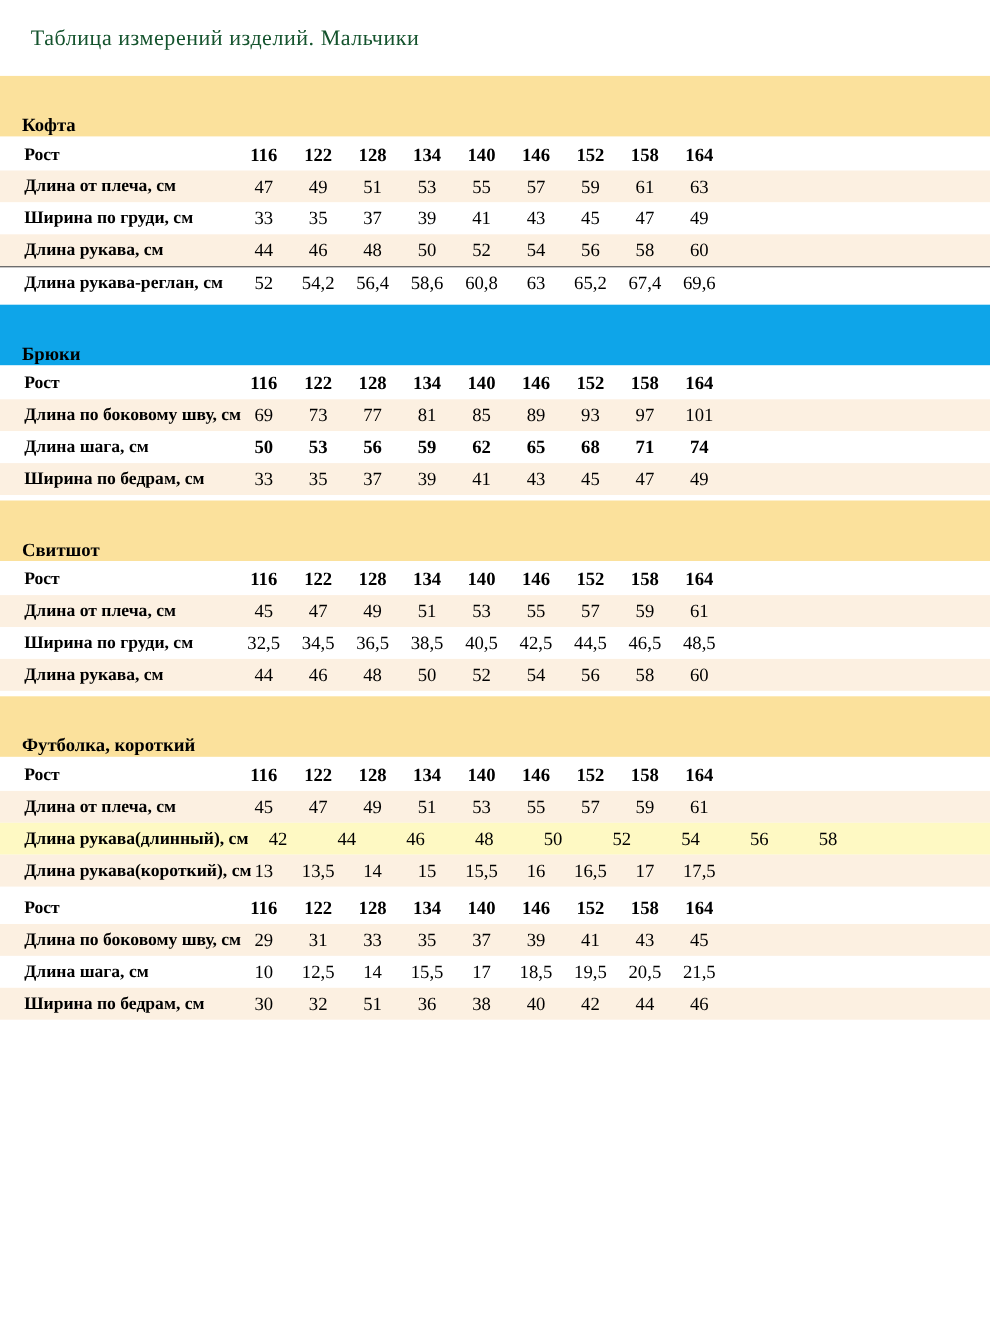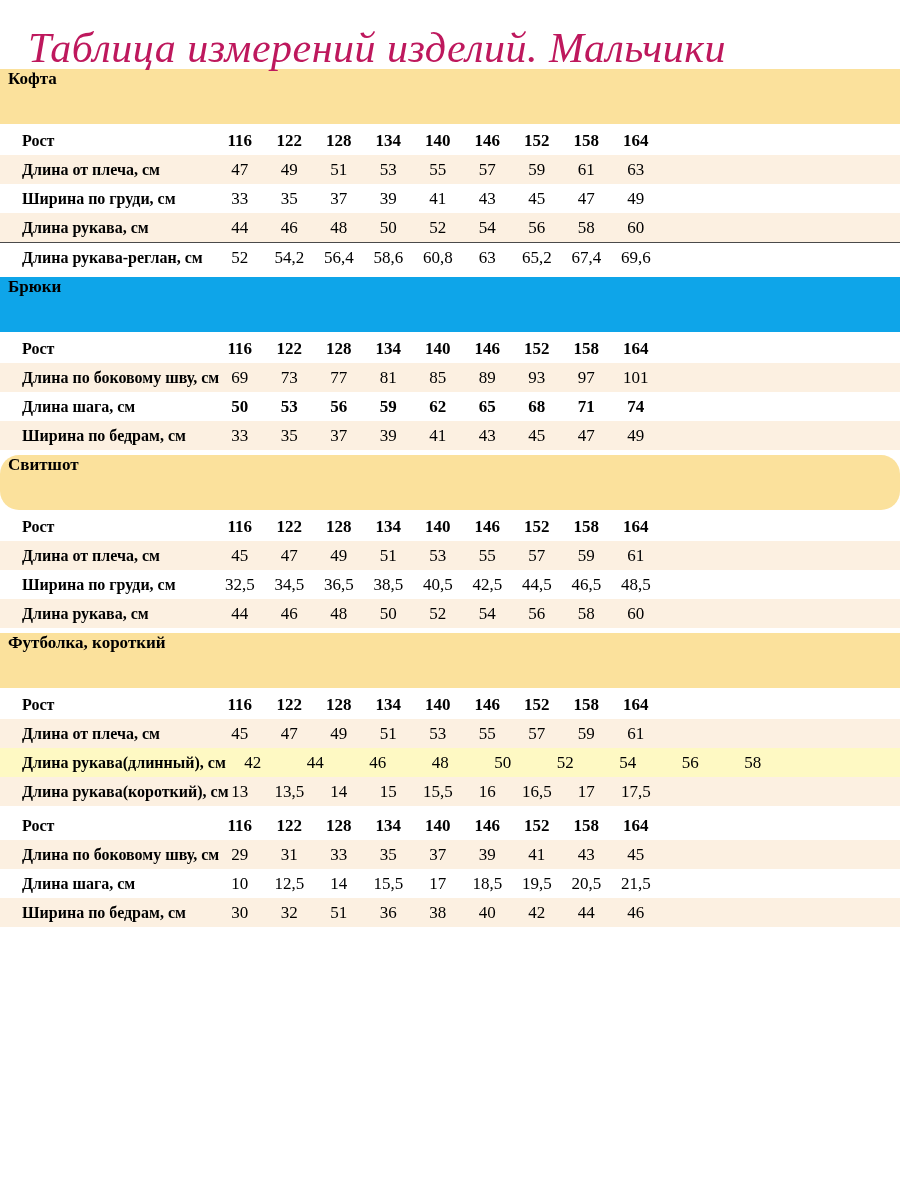--- a/index.html
+++ b/index.html
@@ -10,37 +10,36 @@
   }
   body {
     font-family: "Liberation Serif", "DejaVu Serif", serif;
     color: #000000;
     width: 900px;
     height: 1200px;
     overflow: hidden;
     position: relative;
   }
   .page-title {
-    font-size: 42px;
+    font-size: 20px;
     font-weight: 400;
     letter-spacing: 0.5px;
     margin: 0;
     padding: 24px 0 0 28px;
     height: 69px;
     box-sizing: border-box;
-    color: #be185d;
+    color: #14532d;
     white-space: nowrap;
-    font-style: italic;
   }
   .section { margin: 0; }
   .band {
     height: 55px;
     display: flex;
-    align-items: flex-start;
-    padding-left: 8px;
+    align-items: flex-end;
+    padding-left: 20px;
     box-sizing: border-box;
     font-size: 17px;
     font-weight: 700;
     margin-bottom: 2px;
   }
   .trow {
     display: grid;
     grid-template-columns: 215px repeat(9, 49.5px) 1fr;
     align-items: center;
     height: 29px;
@@ -187,21 +186,21 @@
         <div class="cell">39</div>
         <div class="cell">41</div>
         <div class="cell">43</div>
         <div class="cell">45</div>
         <div class="cell">47</div>
         <div class="cell">49</div>
         <div></div>
       </div>
     </div>
     <div class="section">
-      <div class="band" style="background: rgb(251, 225, 156); border-radius: 19px;">
+      <div class="band" style="background: rgb(251, 225, 156);">
         <span>Свитшот</span>
       </div>
       <div class="trow heights" style="background: rgb(255, 255, 255);">
         <div class="label">Рост</div>
         <div class="cell">116</div>
         <div class="cell">122</div>
         <div class="cell">128</div>
         <div class="cell">134</div>
         <div class="cell">140</div>
         <div class="cell">146</div>

